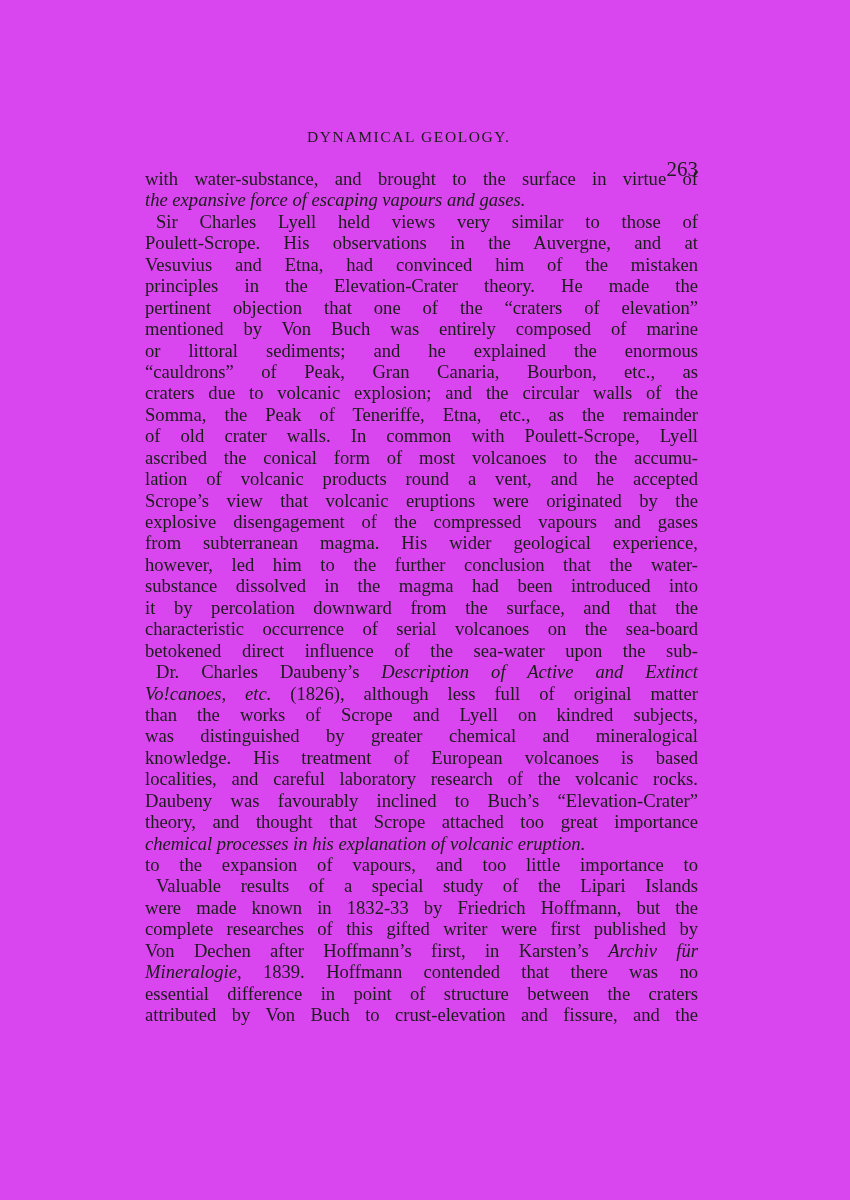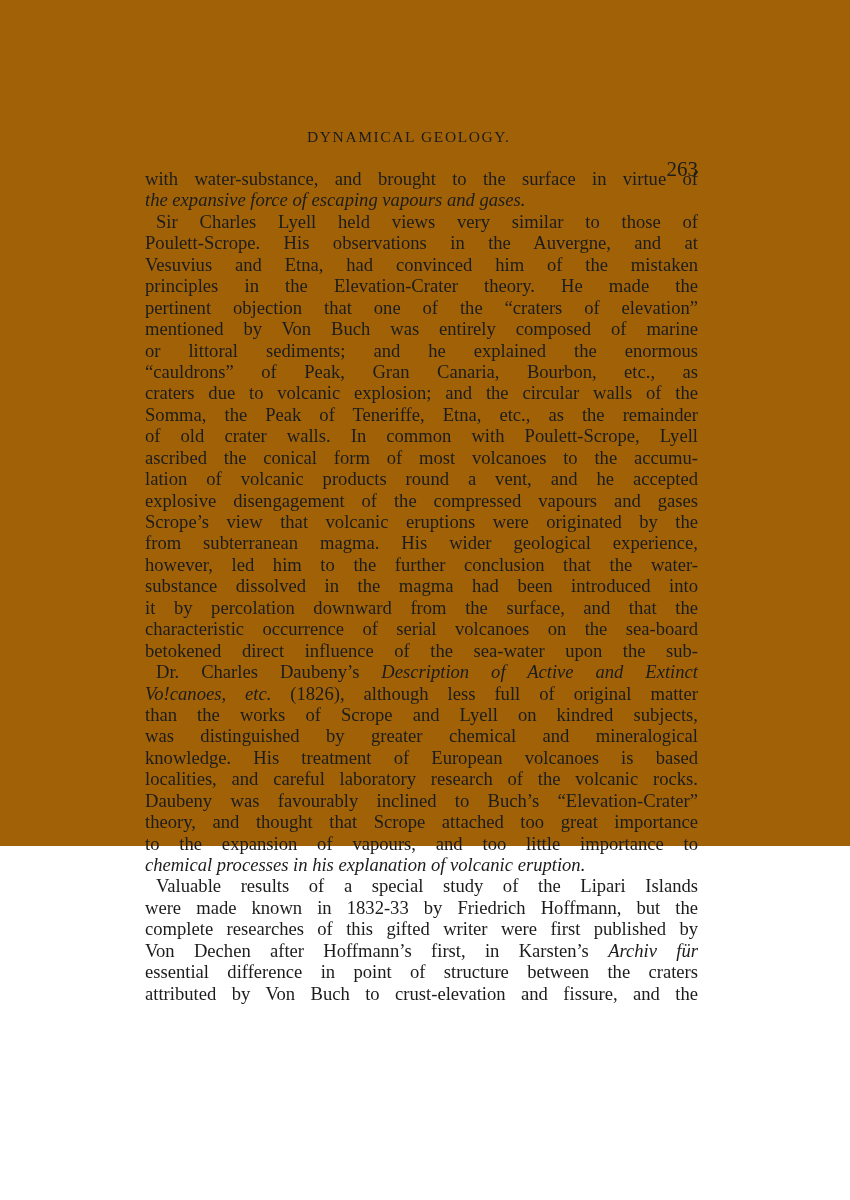--- a/index.html
+++ b/index.html
@@ -11,22 +11,22 @@
     width: 850px;
     height: 1200px;
     position: relative;
     overflow: hidden;
     font-family: "Liberation Serif", "DejaVu Serif", serif;
     color: #1c1c1c;
   }
   .page {
     position: absolute;
     left: 0; top: 0;
-    width: 850px; height: 846px;
-    background: #a16207;
+    width: 850px; height: 1200px;
+    background: #d946ef;
   }
   .running-head {
     position: absolute;
     left: 145px;
     top: 126px;
     width: 553px;
     height: 22px;
   }
   .running-title {
     position: absolute;
@@ -89,38 +89,39 @@
       <span class="line"><span>principles in the Elevation-Crater theory.  He made the</span></span>
       <span class="line"><span>pertinent objection that one of the “craters of elevation”</span></span>
       <span class="line"><span>mentioned by Von Buch was entirely composed of marine</span></span>
       <span class="line"><span>or littoral sediments; and he explained the enormous</span></span>
       <span class="line"><span>“cauldrons” of Peak, Gran Canaria, Bourbon, etc., as</span></span>
       <span class="line"><span>craters due to volcanic explosion; and the circular walls of the</span></span>
       <span class="line"><span>Somma, the Peak of Teneriffe, Etna, etc., as the remainder</span></span>
       <span class="line"><span>of old crater walls.  In common with Poulett-Scrope, Lyell</span></span>
       <span class="line"><span>ascribed the conical form of most volcanoes to the accumu-</span></span>
       <span class="line"><span>lation of volcanic products round a vent, and he accepted</span></span>
+      <span class="line"><span>Scrope’s view that volcanic eruptions were originated by the</span></span>
       <span class="line"><span>explosive disengagement of the compressed vapours and gases</span></span>
-      <span class="line"><span>Scrope’s view that volcanic eruptions were originated by the</span></span>
       <span class="line"><span>from subterranean magma.  His wider geological experience,</span></span>
       <span class="line"><span>however, led him to the further conclusion that the water-</span></span>
       <span class="line"><span>substance dissolved in the magma had been introduced into</span></span>
       <span class="line"><span>it by percolation downward from the surface, and that the</span></span>
       <span class="line"><span>characteristic occurrence of serial volcanoes on the sea-board</span></span>
       <span class="line"><span>betokened direct influence of the sea-water upon the sub-</span></span>
       <span class="line indent"><span>Dr. Charles Daubeny’s </span><span class="it">Description of Active and Extinct</span></span>
       <span class="line"><span class="it">Vo!canoes, etc.</span><span> (1826), although less full of original matter</span></span>
       <span class="line"><span>than the works of Scrope and Lyell on kindred subjects,</span></span>
       <span class="line"><span>was distinguished by greater chemical and mineralogical</span></span>
       <span class="line"><span>knowledge.  His treatment of European volcanoes is based</span></span>
       <span class="line"><span>localities, and careful laboratory research of the volcanic rocks.</span></span>
       <span class="line"><span>Daubeny was favourably inclined to Buch’s “Elevation-Crater”</span></span>
       <span class="line"><span>theory, and thought that Scrope attached too great importance</span></span>
+      <span class="line last"><span>chemical processes in his explanation of volcanic eruption.</span></span>
       <span class="line"><span>to the expansion of vapours, and too little importance to</span></span>
-      <span class="line last"><span>chemical processes in his explanation of volcanic eruption.</span></span>
       <span class="line indent"><span>Valuable results of a special study of the Lipari Islands</span></span>
       <span class="line"><span>were made known in 1832-33 by Friedrich Hoffmann, but the</span></span>
       <span class="line"><span>complete researches of this gifted writer were first published by</span></span>
       <span class="line"><span>Von Dechen after Hoffmann’s first, in Karsten’s </span><span class="it">Archiv für</span></span>
+      <span class="line"><span class="it">Mineralogie</span><span>, 1839.  Hoffmann contended that there was no</span></span>
       <span class="line"><span>essential difference in point of structure between the craters</span></span>
       <span class="line"><span>attributed by Von Buch to crust-elevation and fissure, and the</span></span>
     </div>
 </div>
 
 </body></html>

